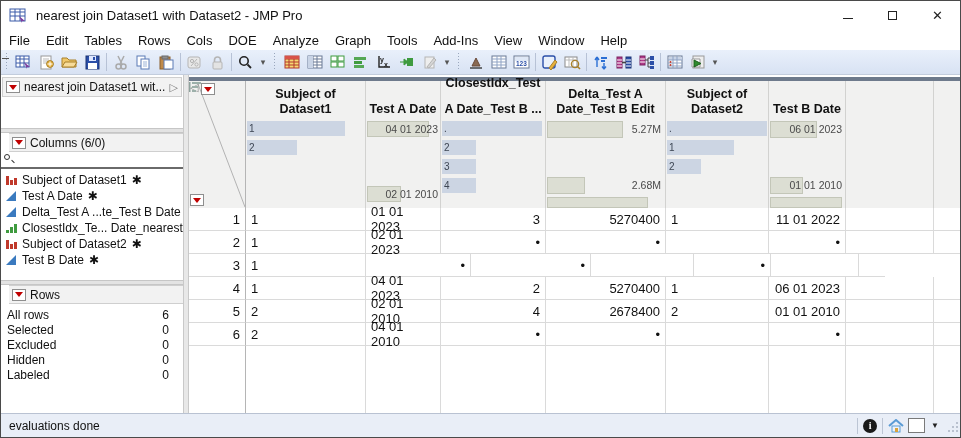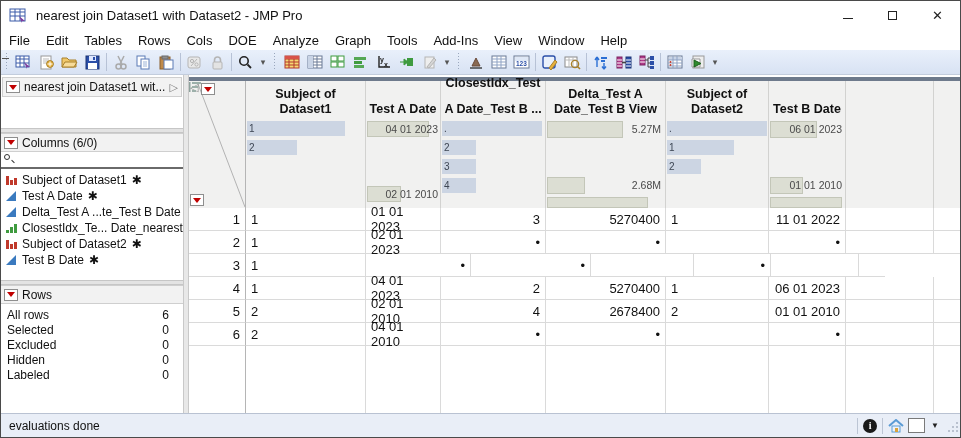--- a/index.html
+++ b/index.html
@@ -25,21 +25,21 @@
   .tb-btn{width:23px;height:22px;display:flex;align-items:center;justify-content:center;}
   .tb-sep{width:1px;height:18px;background:#b7c2d6;margin:0 2px;}
   .tb-overflow{font-size:9px;color:#555;width:12px;text-align:center;line-height:8px;}
   .tb-overflow .bar{display:block;width:7px;border-top:1px solid #555;margin:0 auto 1px auto;}
 
   
   .main{position:absolute;top:74px;left:0;right:0;bottom:24px;background:#fff;}
 
   
   .sidebar{position:absolute;left:0;top:0;width:182px;bottom:0;background:#fff;}
-  .panel-header{height:20px;background:#f2f2f2;border:1px solid #cfcfcf;display:flex;align-items:center;padding:0 3px;font-size:12px;color:#111;}
+  .panel-header{height:20px;background:#f2f2f2;border:1px solid #cfcfcf;display:flex;align-items:center;padding:0 3px;font-size:12px;color:#111;margin-left:8px;}
   .red-tri-btn{width:14px;height:12px;background:#fff;border:1px solid #8e8e8e;display:inline-flex;align-items:center;justify-content:center;margin-right:4px;flex:none;}
   .red-tri{width:0;height:0;border-left:4px solid transparent;border-right:4px solid transparent;border-top:5px solid #c00000;}
   .hsplit{height:5px;background:#e3e3e3;border-top:1px solid #c6c6c6;border-bottom:1px solid #c6c6c6;}
   .source-row{display:flex;align-items:center;padding:5px 6px;font-size:12px;color:#111;}
   .play-tri{width:0;height:0;border-top:5px solid transparent;border-bottom:5px solid transparent;border-left:8px solid #2e8b2e;margin-right:9px;}
   .search-row{height:17px;border-bottom:2px solid #6a6a6a;display:flex;align-items:center;padding:0 3px;}
   .search-glyph{width:11px;height:11px;position:relative;flex:none;}
   .search-glyph .lens{position:absolute;left:0;top:0;width:6px;height:6px;border:1.5px solid #333;border-radius:50%;}
   .search-glyph .handle{position:absolute;left:7px;top:7px;width:4px;border-top:1.5px solid #333;transform:rotate(45deg);}
   .search-input{border:none;outline:none;flex:1;height:13px;font-size:11px;background:transparent;}
@@ -468,21 +468,21 @@
           </div>
         <div class="hcell" style="width:75px;">
             <span>Test A Date</span>
           </div>
         <div class="hcell" style="width:105px;gap:11px;">
             <span>ClosestIdx_Test</span>
             <span>A Date_Test B ...</span>
           </div>
         <div class="hcell" style="width:120px;">
             <span>Delta_Test A</span>
-            <span>Date_Test B View</span>
+            <span>Date_Test B Edit</span>
           </div>
         <div class="hcell" style="width:103px;">
             <span>Subject of</span>
             <span>Dataset2</span>
           </div>
         <div class="hcell" style="width:77px;">
             <span>Test B Date</span>
           </div>
         <div class="hcell" style="width:88px;"></div>
         <div class="hcell" style="width:26px;border-right:none;"></div>

